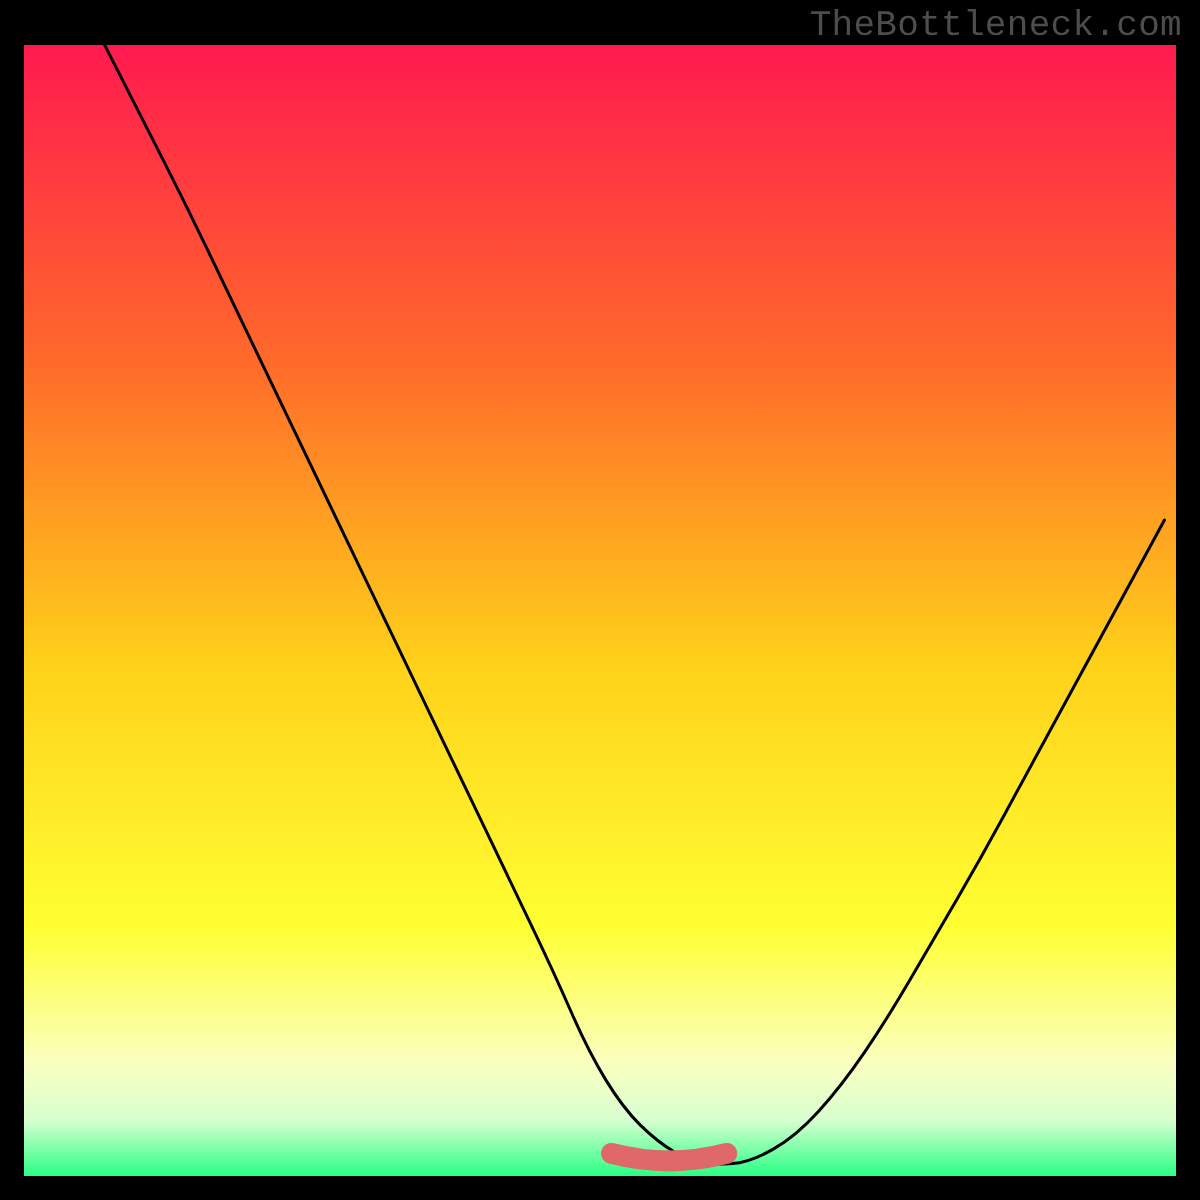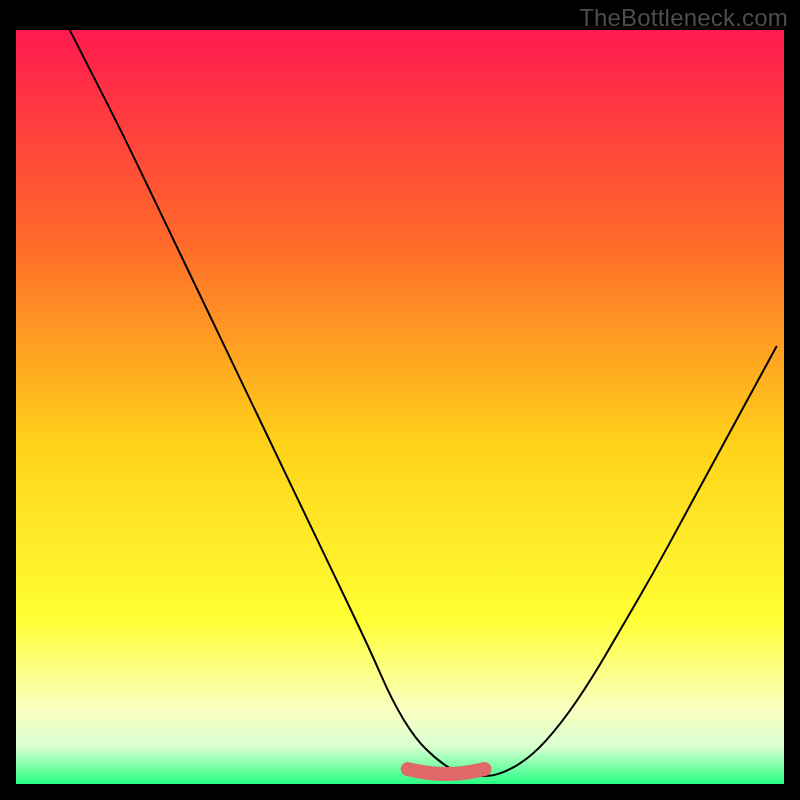--- a/index.html
+++ b/index.html
@@ -9,20 +9,21 @@
     width: 800px;
     height: 800px;
     overflow: hidden;
     font-family: Arial, Helvetica, sans-serif;
   }
   .frame {
     position: relative;
     width: 800px;
     height: 800px;
     background: #000;
+    font-family: Liberation Mono, monospace;
   }
   .watermark {
     position: absolute;
     top: 4px;
     right: 12px;
     color: #4d4d4d;
     font-size: 24px;
     font-weight: 400;
     z-index: 10;
     letter-spacing: 0.2px;

